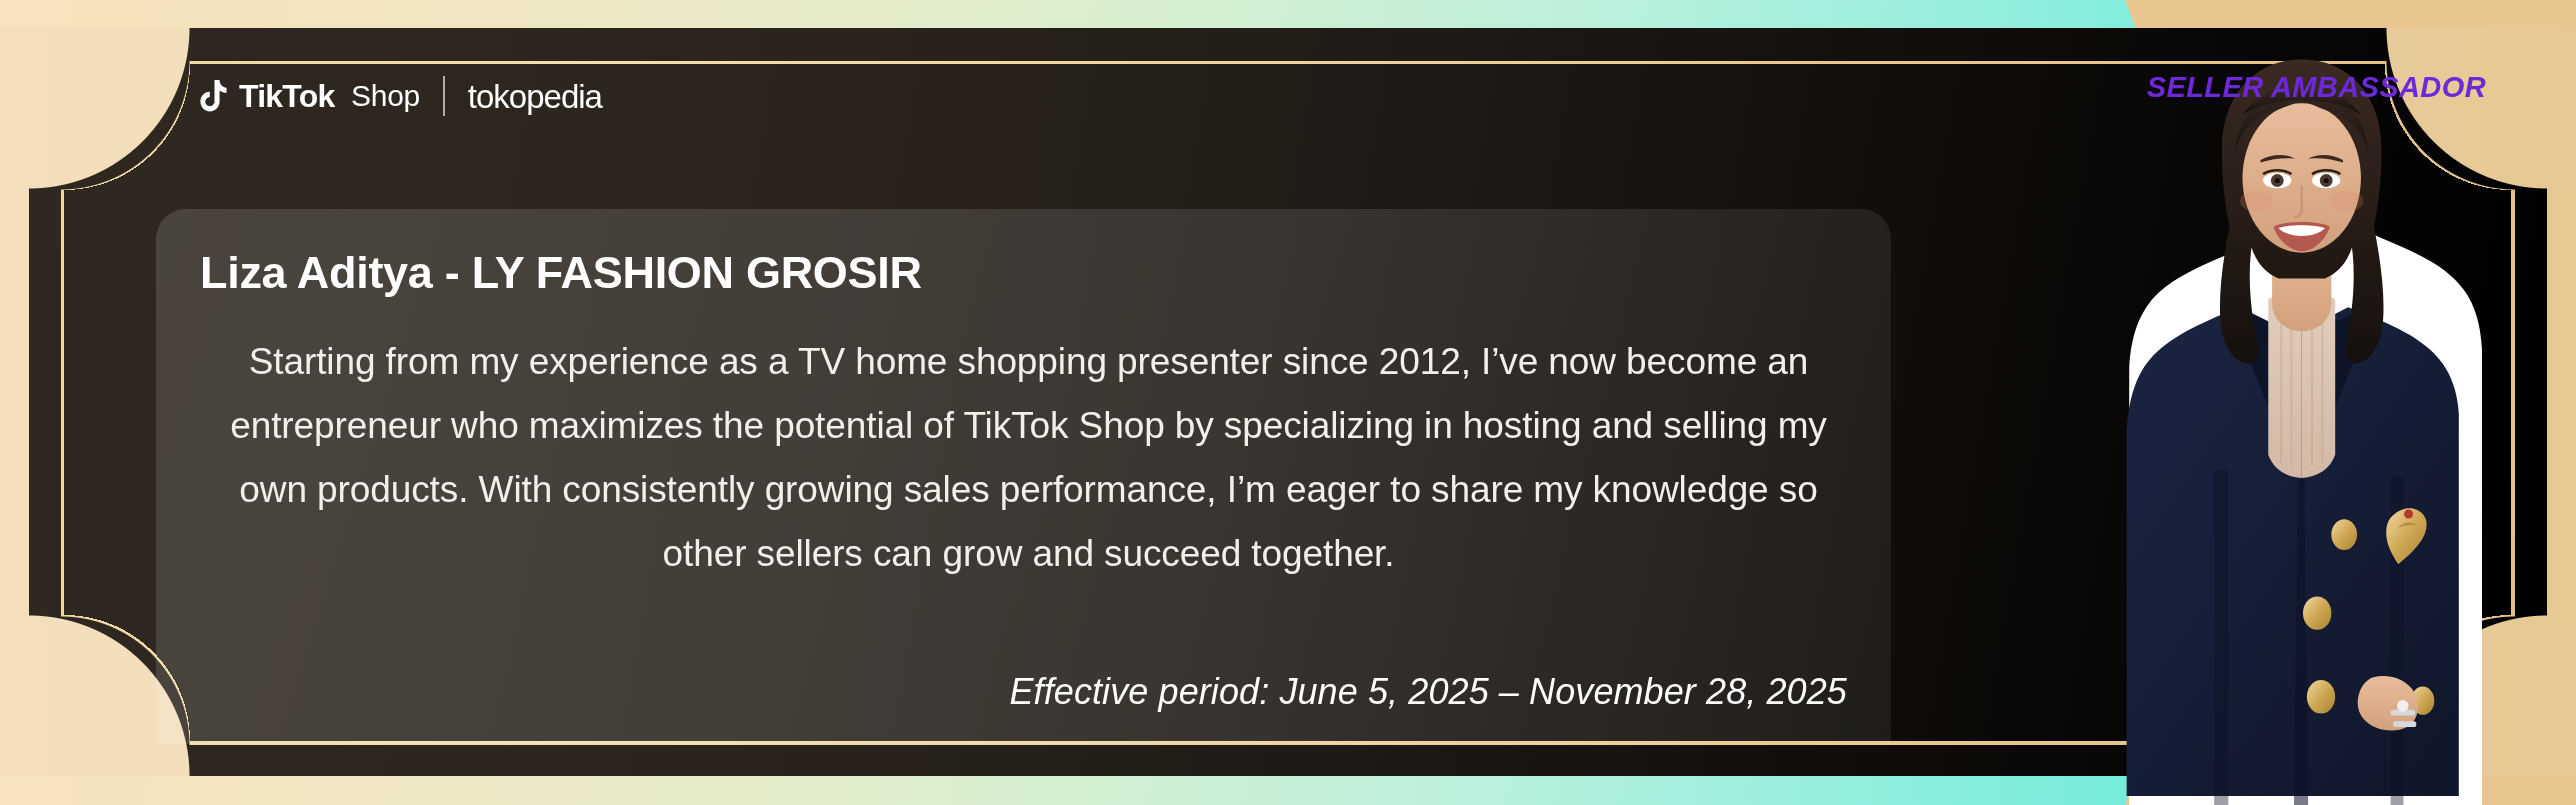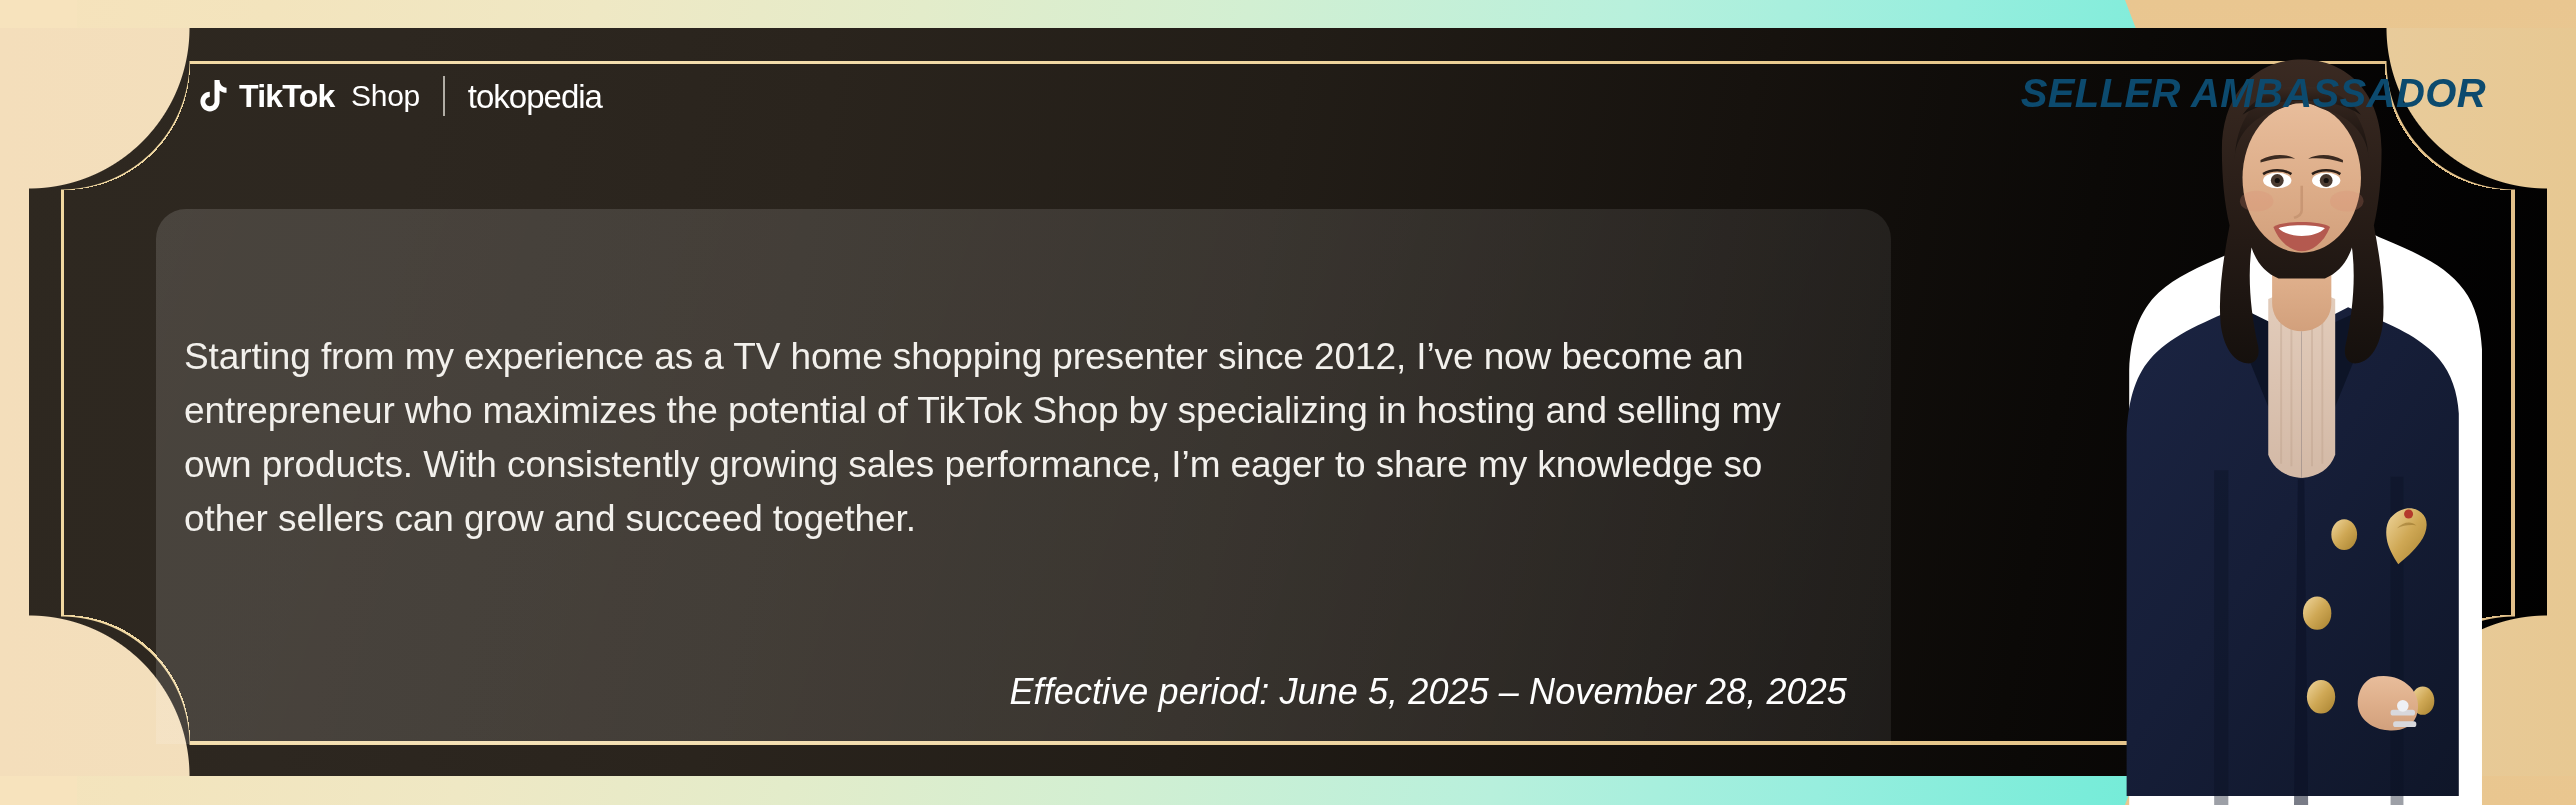--- a/index.html
+++ b/index.html
@@ -202,22 +202,22 @@
     line-height: 1;
     white-space: nowrap;
     text-align: right;
   }
 
   
   .ambassador {
     position: absolute;
     right: 90px;
     top: 71px;
-    color: #0c4a6e;
-    font-size: 40px;
+    color: #6d28d9;
+    font-size: 29px;
     font-weight: 700;
     font-style: italic;
     letter-spacing: 0.4px;
     white-space: nowrap;
     z-index: 14;
   }
 
   
   .card {
     position: absolute;
@@ -242,28 +242,29 @@
     top: 40px;
     color: #ffffff;
     font-size: 45px;
     font-weight: 700;
     letter-spacing: -0.3px;
     line-height: 1.06;
     white-space: nowrap;
   }
   .card-body {
     position: absolute;
-    left: 28px;
+    left: 48px;
     top: 121px;
     width: 1649px;
     color: #f2f0ec;
     font-size: 37px;
     font-weight: 400;
-    line-height: 54px;
+    line-height: 64px;
     letter-spacing: -0.1px;
+    text-align: center;
   }
   .card-period {
     position: absolute;
     right: 44px;
     bottom: 31px;
     color: #ffffff;
     font-size: 36px;
     font-style: italic;
     font-weight: 400;
     letter-spacing: 0.1px;
@@ -306,20 +307,21 @@
       <span class="tiktok-word">TikTok</span>
       <span class="tiktok-shop">Shop</span>
     </div>
     <div class="brand-divider"></div>
     <div class="brand-toko">tokopedia</div>
   </div>
 
   <div class="ambassador">SELLER AMBASSADOR</div>
 
   <div class="card">
+    <div class="card-title">Liza Aditya - LY FASHION GROSIR</div>
     <div class="card-body">Starting from my experience as a TV home shopping presenter since 2012, I’ve now become an entrepreneur who maximizes the potential of TikTok Shop by specializing in hosting and selling my own products. With consistently growing sales performance, I’m eager to share my knowledge so other sellers can grow and succeed together.</div>
     <div class="card-period">Effective period: June 5, 2025 – November 28, 2025</div>
   </div>
 
   <div class="photo">
     <svg viewBox="0 0 640 1210" xmlns="http://www.w3.org/2000/svg" aria-hidden="true">
       <defs>
         <linearGradient id="gBlazer" x1="0" y1="0" x2="1" y2="1">
           <stop offset="0%" stop-color="#1b2442"></stop>
           <stop offset="45%" stop-color="#161e38"></stop>

